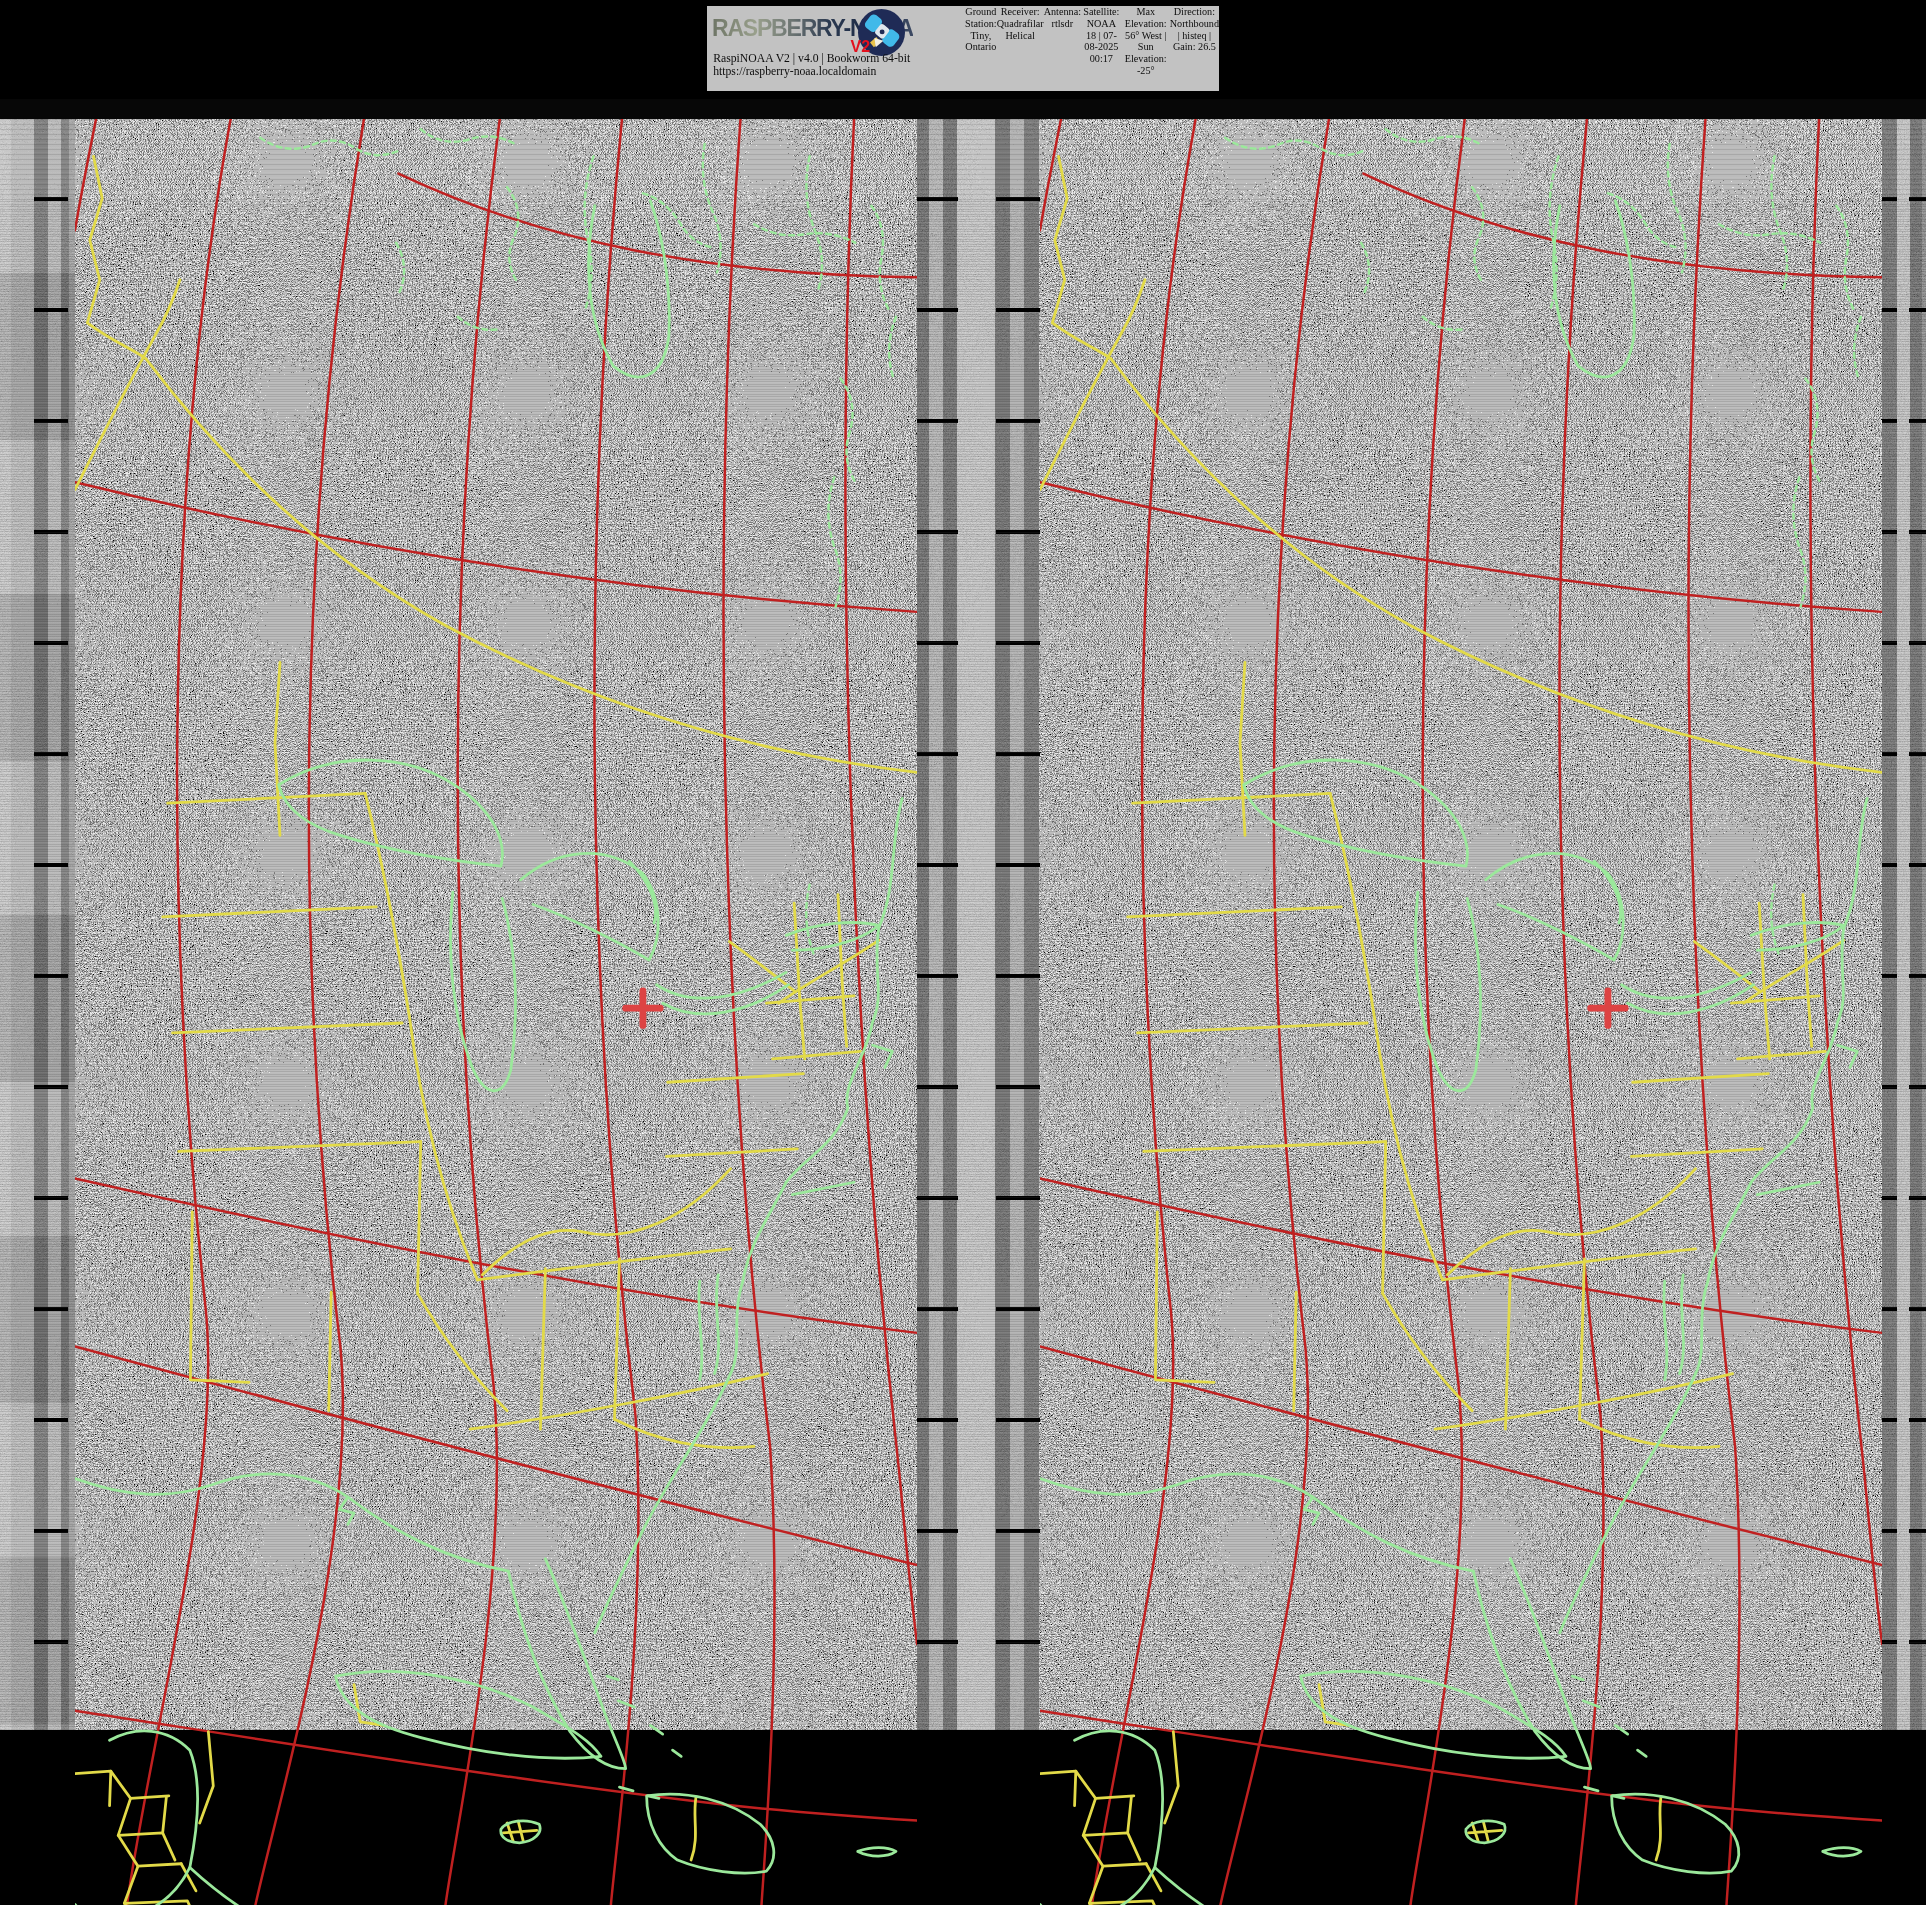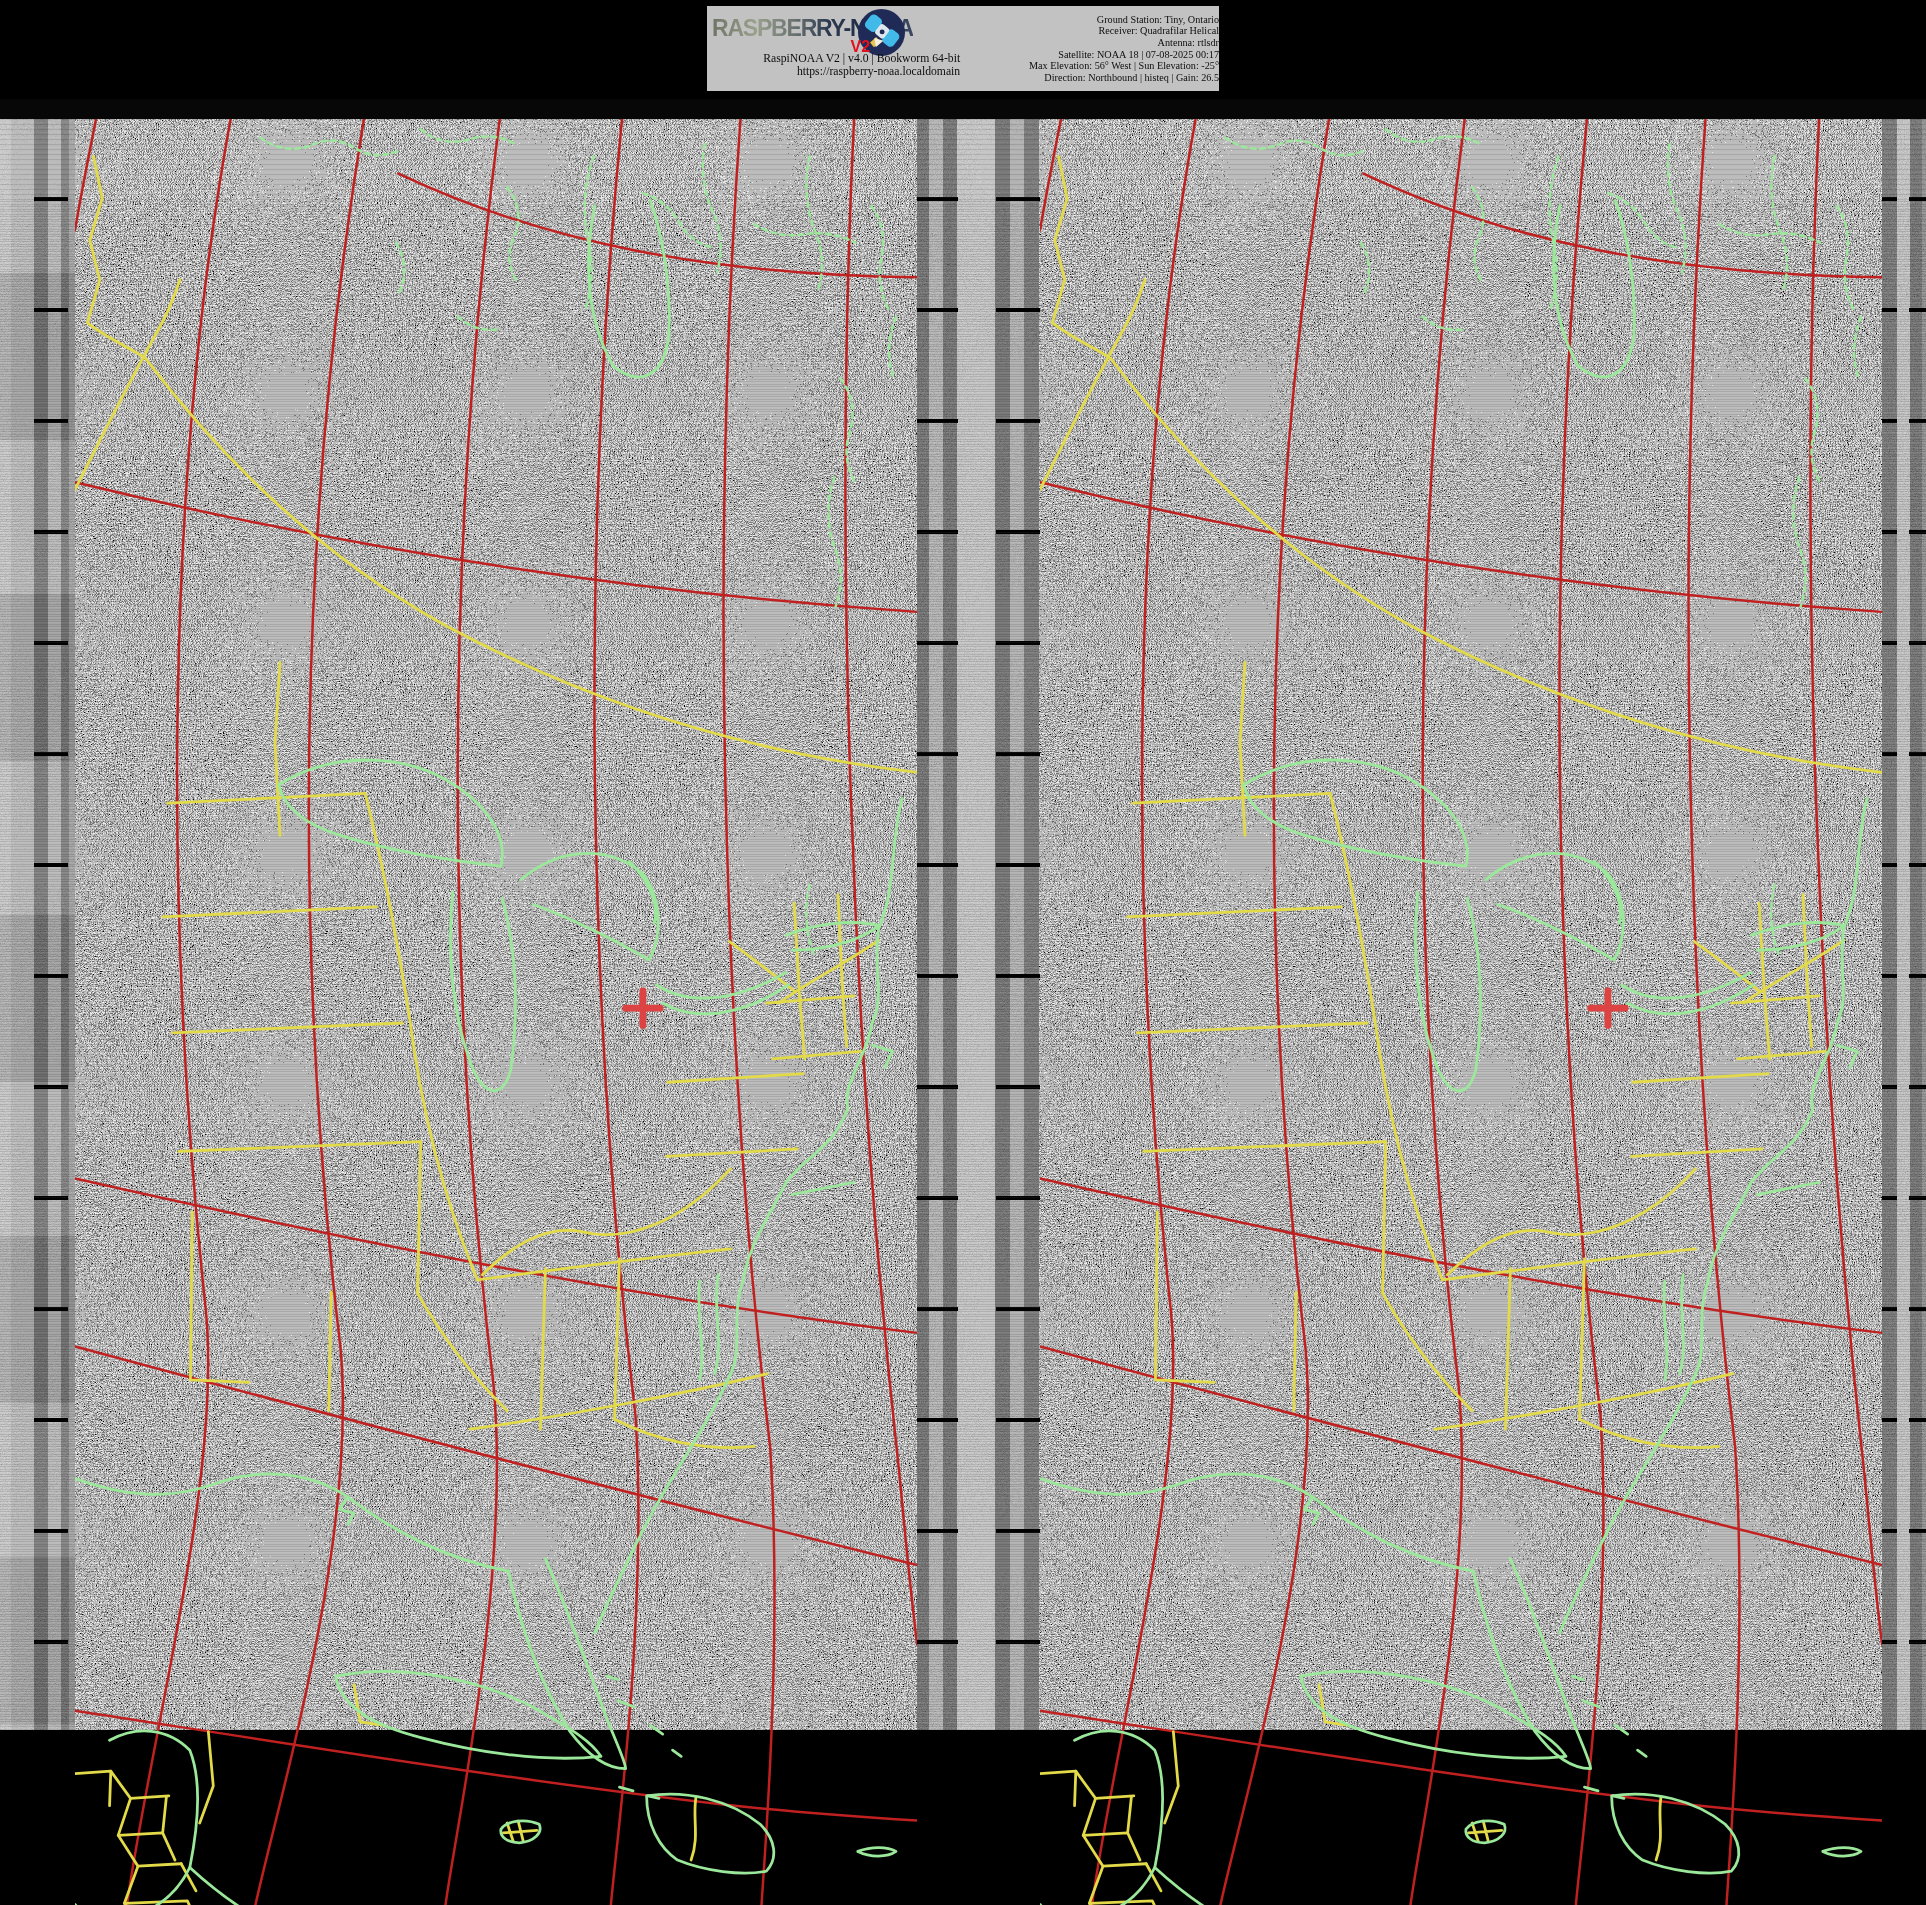--- a/index.html
+++ b/index.html
@@ -21,24 +21,24 @@
             font-weight:bold;font-size:23px;letter-spacing:-1.2px;
             background:linear-gradient(90deg,#6e7566 0%,#99a08c 22%,#6b7472 40%,#2c3a50 58%,#1c2a47 78%,#3d4a63 100%);
             -webkit-background-clip:text;background-clip:text;color:transparent;}
   .badge{position:absolute;left:148px;top:1.2px;width:47px;height:47px;border-radius:50%;
          background:var(--badge-blue);overflow:hidden;}
   .v2{position:absolute;left:141px;top:31px;font-family:"Liberation Sans",sans-serif;
       font-weight:bold;font-size:16px;color:var(--v2-red);}
   .dish{position:absolute;left:162px;top:30px;width:0;height:0;
         border-left:5.6px solid transparent;border-right:5.6px solid transparent;
         border-bottom:8.6px solid #f2efe2;transform:rotate(-40deg);}
-  .station-text{position:absolute;left:6.2px;top:46px;width:247px;text-align:right;
+  .station-text{position:absolute;left:6.2px;top:46px;width:247px;text-align:left;
                 font-size:11.7px;line-height:13.3px;}
-  .header-right{width:254px;height:100%;display:flex;flex-direction:column;
-                justify-content:center;text-align:right;font-size:10.2px;line-height:11.7px;}
+  .header-right{width:254px;height:100%;display:flex;flex-direction:row;
+                justify-content:center;text-align:center;font-size:10.2px;line-height:11.7px;}
 
   
   .prenoise{left:0;top:99px;width:1926px;height:20.4px;background:#070707;}
   .noise-wrap{left:0;top:119px;width:1926px;height:1611px;}
   .scanlines{left:0;top:119px;width:1926px;height:1611px;
      background:repeating-linear-gradient(180deg, rgba(0,0,0,.10) 0 0.6px, rgba(255,255,255,.05) 0.6px 1.2px, rgba(0,0,0,0) 1.2px 2.5px);}
   .strip{top:119px;height:1611px;opacity:.82;}
   .strip-left{left:0;width:75px;
      background:linear-gradient(90deg,#c4c4c4 0 15%,#b4b4b4 15% 45%,#696969 45% 64%,#b2b2b2 64% 81%,#6e6e6e 81% 92%,#989898 92% 100%);}
   .strip-left-bands{left:0;top:119px;width:75px;height:1611px;opacity:.55;

